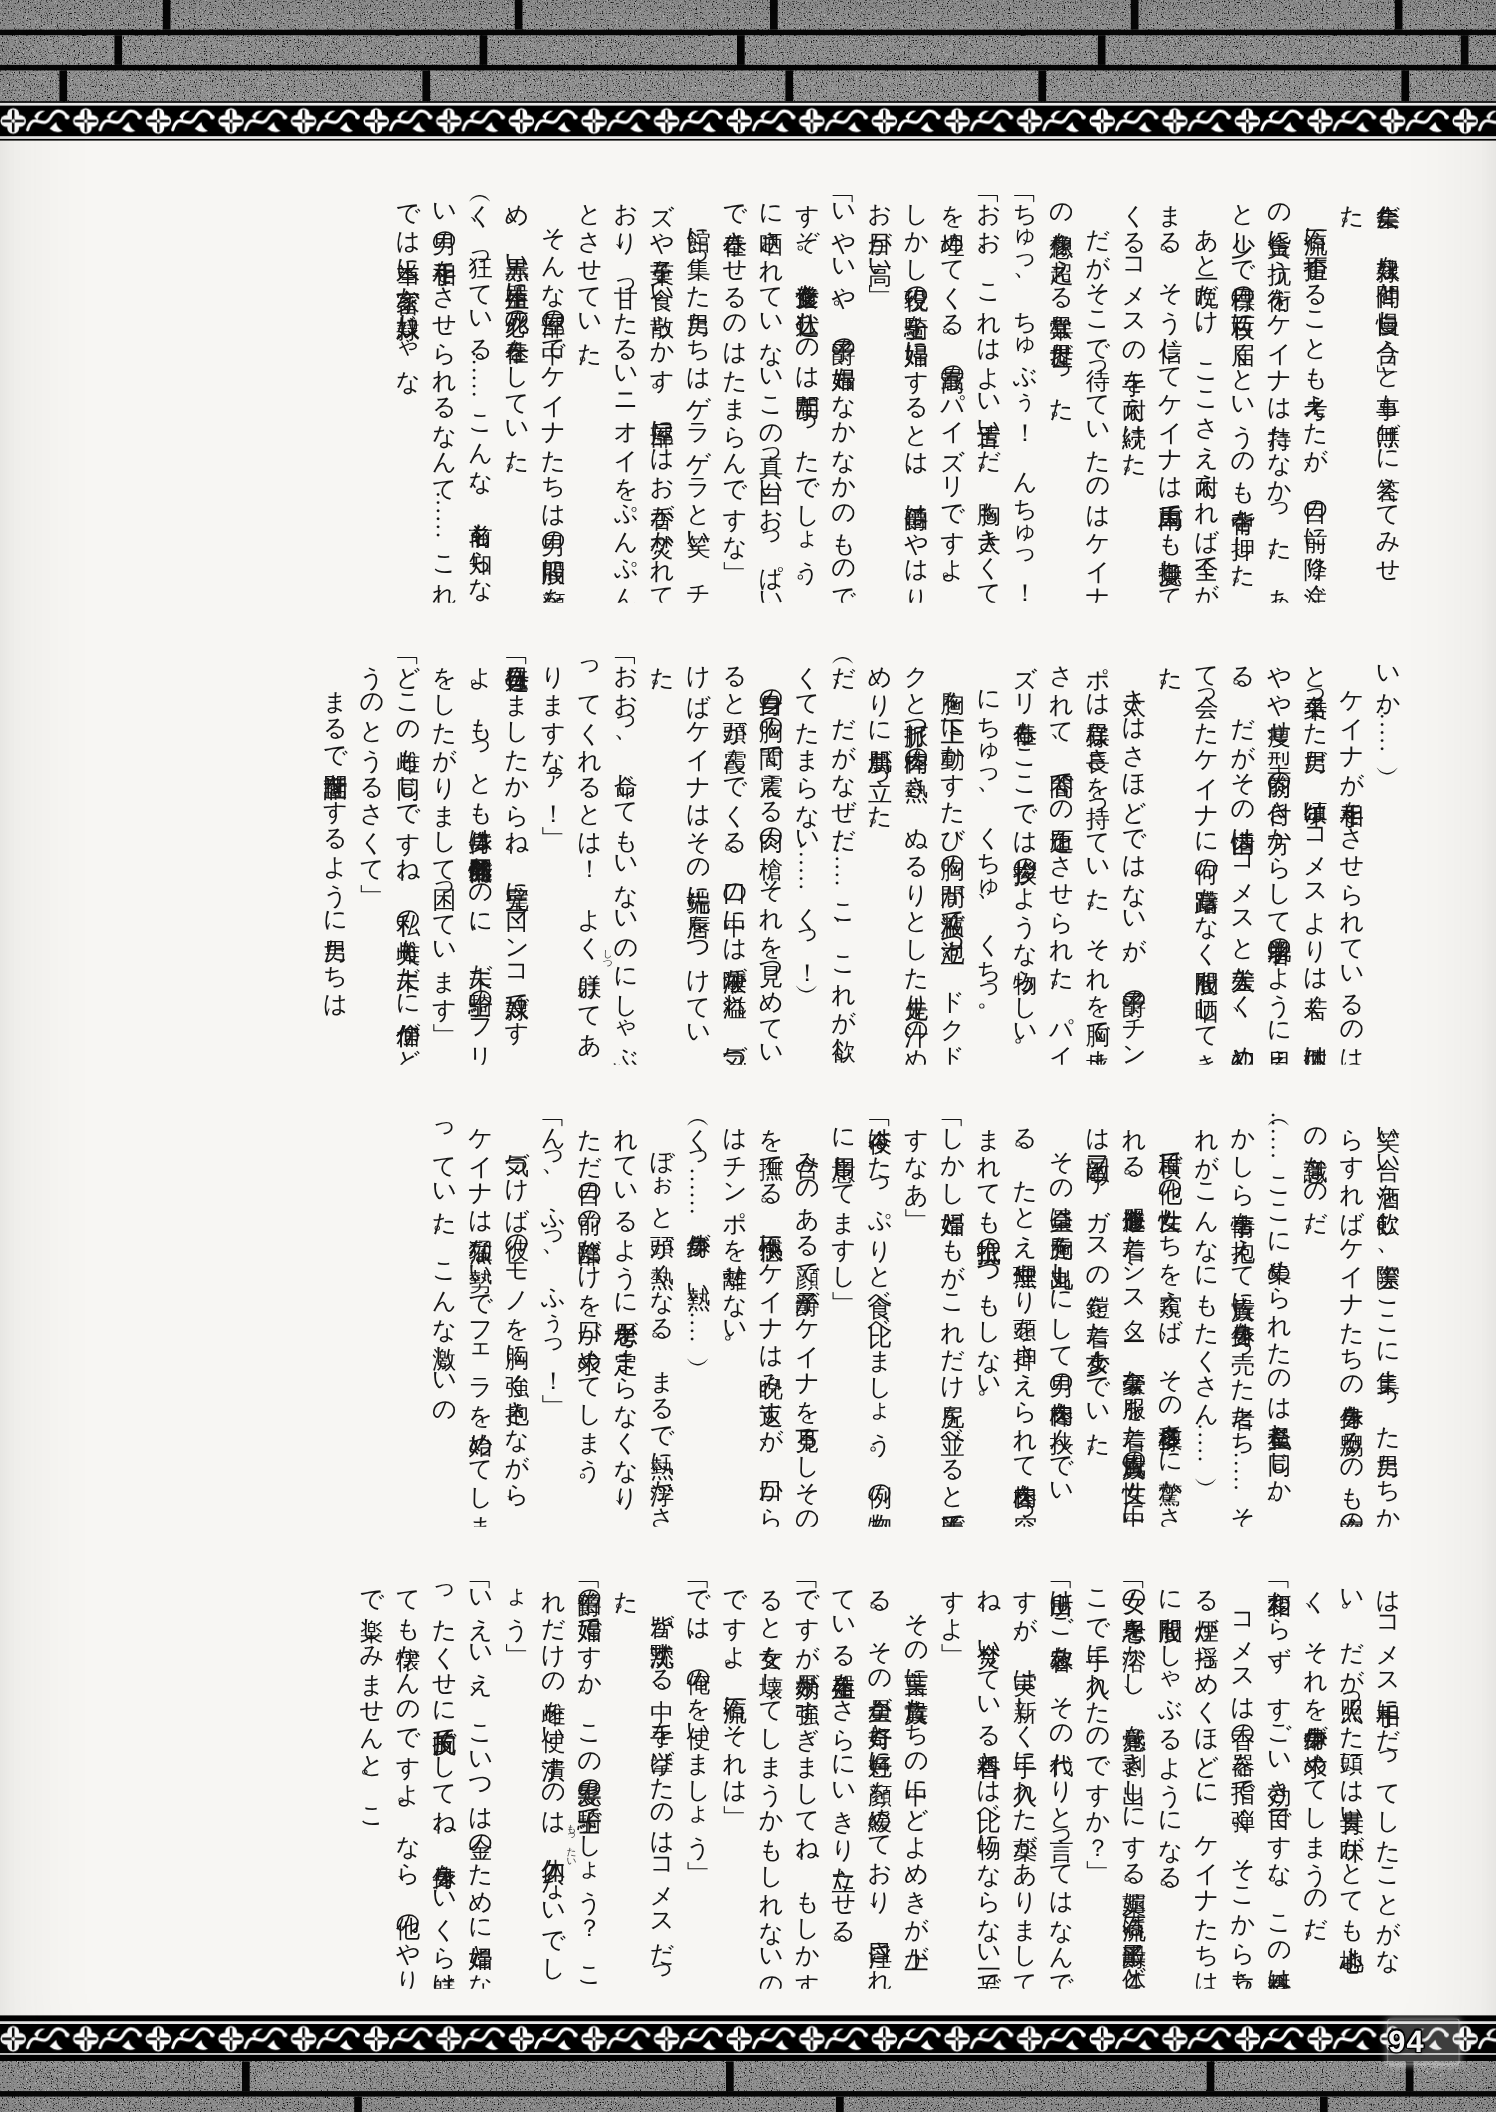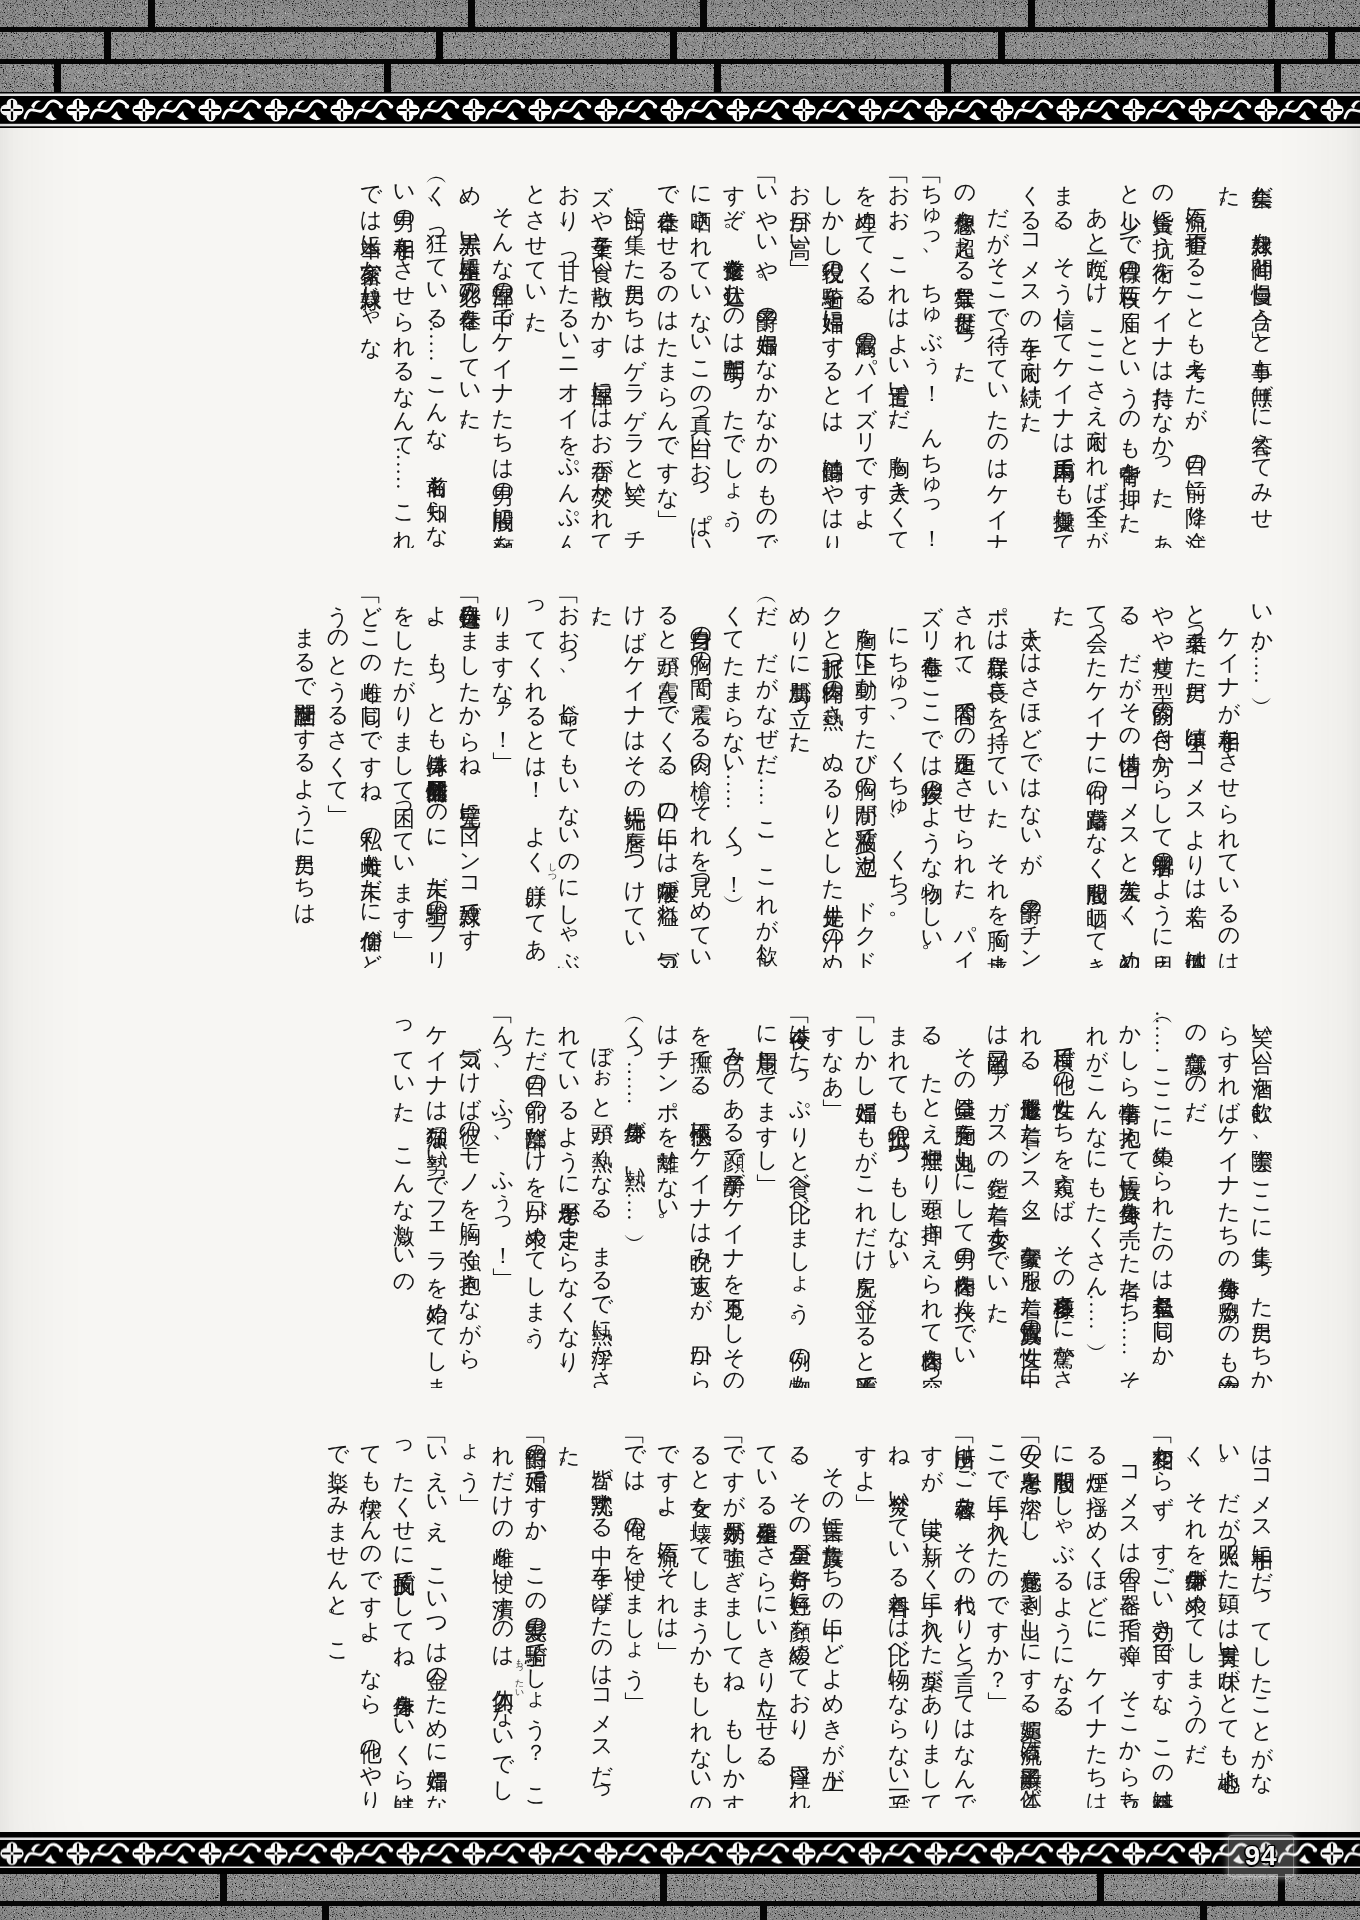--- a/index.html
+++ b/index.html
@@ -55,27 +55,26 @@
   }
   .band p.indent { text-indent: 22px; }
   ruby { ruby-align: center; }
   rt {
     font-size: 9px;
     letter-spacing: 0;
     opacity: 0.9;
   }
   .page-number {
     position: absolute;
-    left: 1228px;
+    left: 1261px;
     top: 1835px;
     width: 64px;
     height: 40px;
     display: flex;
     align-items: center;
-    justify-content: center;
     background: rgba(205,205,205,0.30);
     border: 1px solid rgba(255,255,255,0.30);
     border-radius: 3px;
     box-shadow: 0 0 7px rgba(255,255,255,0.55);
     z-index: 5;
   }
   .page-number span {
     font-family: "Liberation Sans", sans-serif;
     font-size: 28px;
     font-weight: 600;

